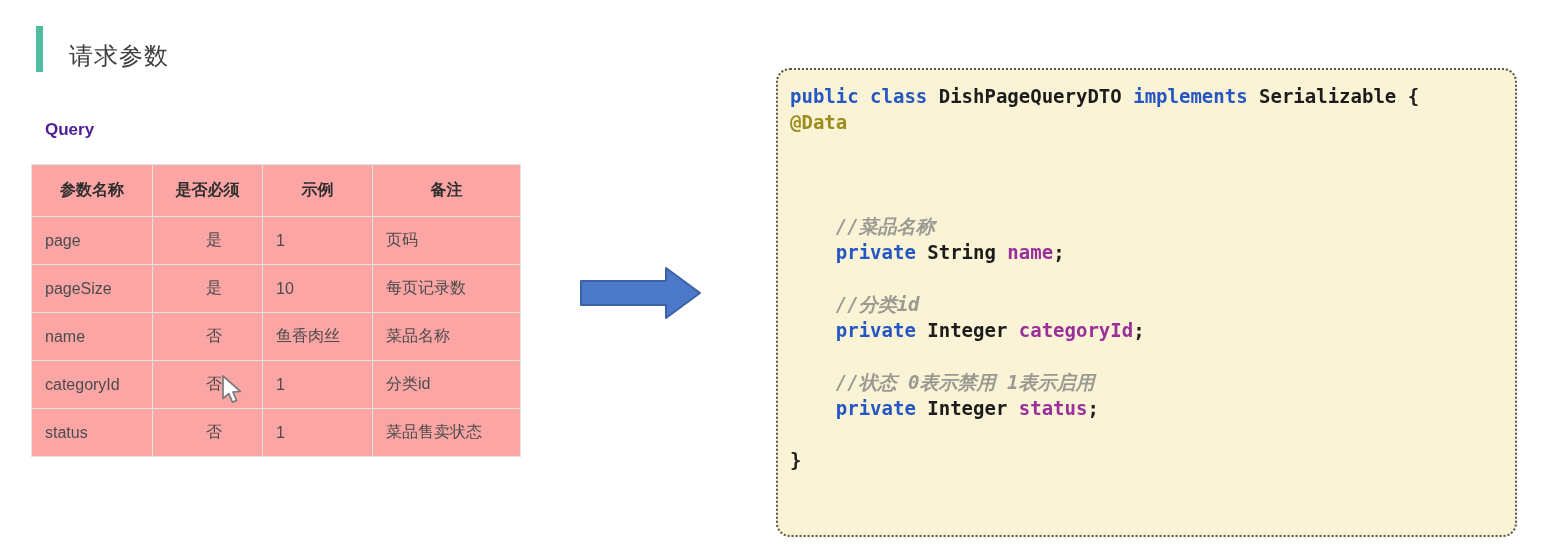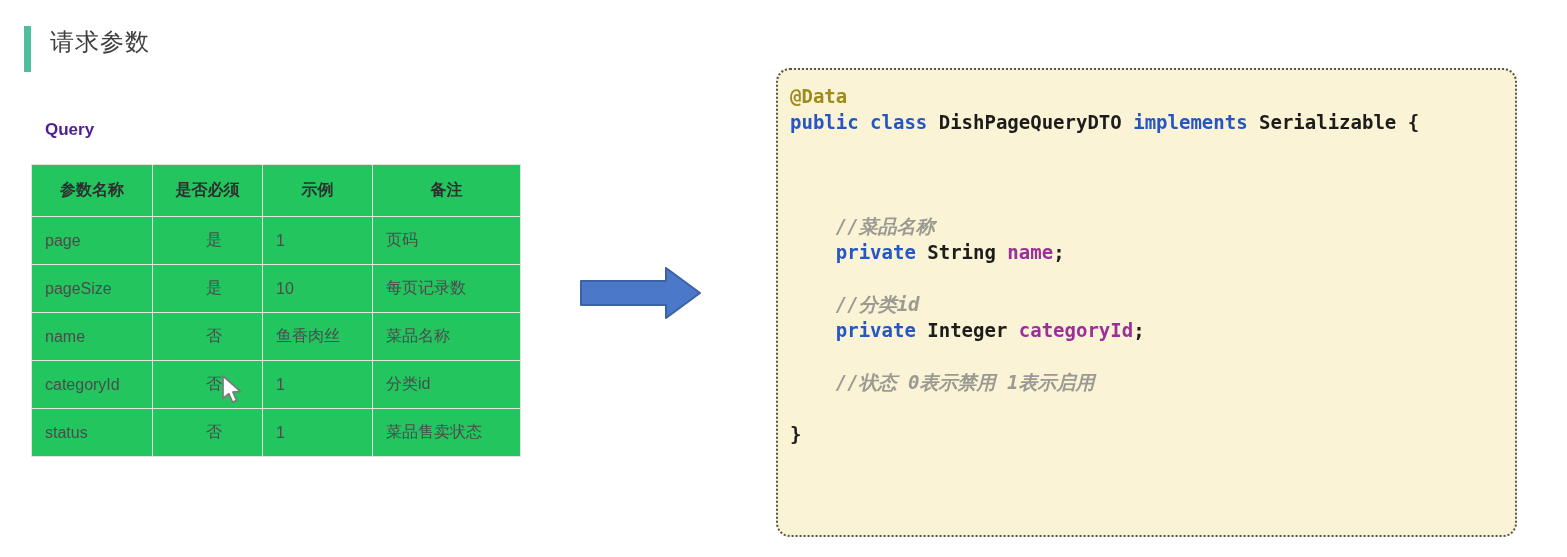--- a/index.html
+++ b/index.html
@@ -7,22 +7,22 @@
     width: 1567px; height: 557px;
     background: #ffffff;
     font-family: "Liberation Sans", "DejaVu Sans", sans-serif;
     position: relative;
     overflow: hidden;
   }
   .page { position: absolute; inset: 0; }
 
   
   .section-title {
-    position: absolute; left: 24px; top: 26px;
-    display: flex; align-items: flex-start;
+    position: absolute; left: 36px; top: 26px;
+    display: flex; align-items: flex-end; gap: 7px;
   }
   .accent-bar {
     display: inline-block;
     width: 7px; height: 46px;
     background: #4FBE9E;
     margin-right: 19px;
   }
   .title-text {
     font-size: 24px;
     color: #3E3E3E;
@@ -38,21 +38,21 @@
   
   .param-table {
     position: absolute; left: 31px; top: 164px;
     width: 489px;
     border-collapse: collapse;
     table-layout: fixed;
     font-size: 16px;
   }
   .param-table th, .param-table td {
     border: 1px solid #E2E2E2;
-    background: #22c55e;
+    background: #fca5a5;
     box-sizing: border-box;
   }
   .param-table th {
     height: 52px;
     font-weight: bold;
     color: #2E2E2E;
     text-align: center;
     padding: 0;
   }
   .param-table td {
@@ -146,32 +146,33 @@
           <td>菜品售卖状态</td>
         </tr>
       </tbody>
   </table>
 
   <svg class="arrow-svg" width="126" height="58" viewBox="0 0 126 58">
     <polygon points="3,17 88,17 88,4 122,29 88,54 88,41 3,41" fill="#4B78C8" stroke="#3B62A5" stroke-width="2" stroke-linejoin="round"></polygon>
   </svg>
 
   <div class="code-block" id="code-block">
+      <div class="code-line"><span class="tok-keyword">public class </span><span class="tok-plain">DishPageQueryDTO </span><span class="tok-keyword">implements </span><span class="tok-plain">Serializable {</span></div>
       <div class="code-line"><span class="tok-annotation">@Data</span></div>
-      <div class="code-line"><span class="tok-keyword">public class </span><span class="tok-plain">DishPageQueryDTO </span><span class="tok-keyword">implements </span><span class="tok-plain">Serializable {</span></div>
       <div class="code-line"></div>
       <div class="code-line"></div>
       <div class="code-line"></div>
       <div class="code-line"><span class="tok-comment">    //菜品名称</span></div>
       <div class="code-line"><span class="tok-keyword">    private </span><span class="tok-plain">String </span><span class="tok-field">name</span><span class="tok-plain">;</span></div>
       <div class="code-line"></div>
       <div class="code-line"><span class="tok-comment">    //分类id</span></div>
       <div class="code-line"><span class="tok-keyword">    private </span><span class="tok-plain">Integer </span><span class="tok-field">categoryId</span><span class="tok-plain">;</span></div>
       <div class="code-line"></div>
       <div class="code-line"><span class="tok-comment">    //状态 0表示禁用 1表示启用</span></div>
+      <div class="code-line"><span class="tok-keyword">    private </span><span class="tok-plain">Integer </span><span class="tok-field">status</span><span class="tok-plain">;</span></div>
       <div class="code-line"></div>
       <div class="code-line"><span class="tok-plain">}</span></div>
     </div>
 
   <svg class="cursor-svg" width="26" height="30" viewBox="0 0 26 30">
     <path d="M2,1 L2,23.5 L7.8,18.7 L11.5,27.2 L15.6,25.4 L11.9,17 L19.4,16.4 Z" fill="#ffffff" stroke="#7A7A7A" stroke-width="1.7" stroke-linejoin="round"></path>
   </svg>
 
 </div>
 

